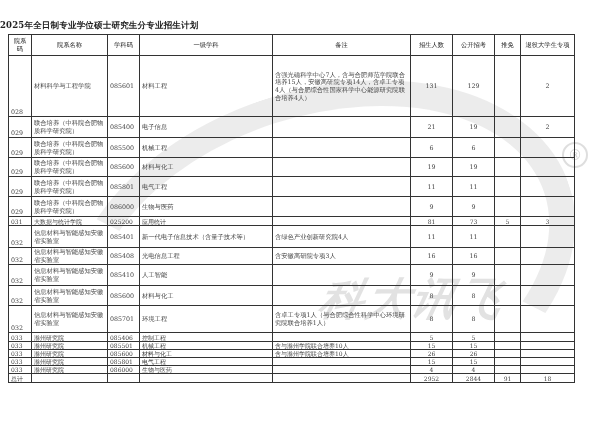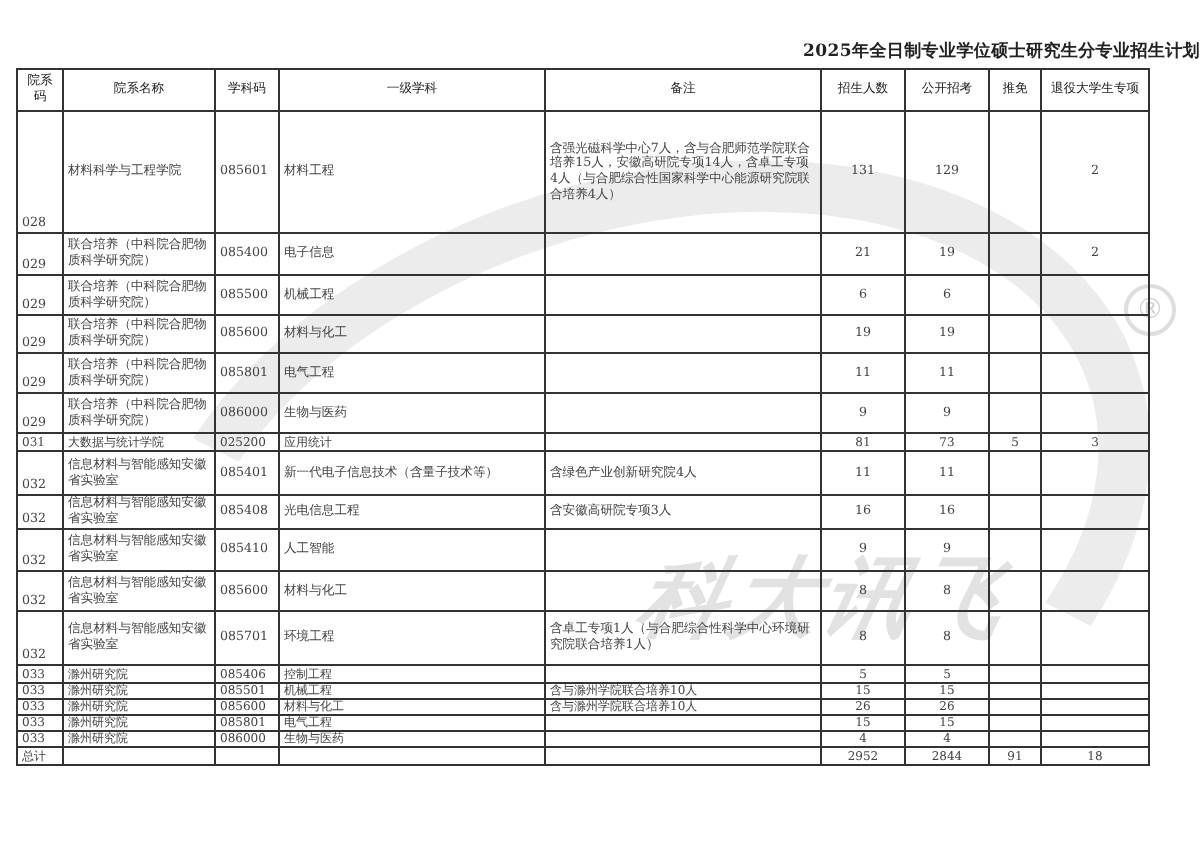--- a/index.html
+++ b/index.html
@@ -1,18 +1,18 @@
 <!DOCTYPE html>
 <html><head>
 <meta charset="utf-8">
 <style>
   html, body { margin:0; padding:0; background:#ffffff; }
   body { width:600px; height:423px; position:relative; overflow:hidden;
          font-family:"DejaVu Serif","Liberation Serif",serif; color:#333; }
-  .title { position:absolute; left:0; top:20px; width:600px; text-align:right;
+  .title { position:absolute; left:0; top:20px; width:600px; text-align:left;
            font-size:8.5px; font-weight:bold; color:#222; letter-spacing:0.2px; }
   .wm { position:absolute; pointer-events:none; }
   .wm-arc { left:60px; top:90px; width:470px; height:300px; border-radius:50%;
             border:26px solid rgba(200,200,200,0.35); border-left-color:transparent; border-bottom-color:transparent;
             transform:rotate(-18deg); }
   .wm-text { left:320px; top:270px; font-size:44px; font-weight:bold; font-style:italic;
              color:rgba(190,190,190,0.45); letter-spacing:2px; transform:skewX(-12deg);
              font-family:"DejaVu Sans",sans-serif; }
   .wm-reg { left:562px; top:142px; width:22px; height:22px; border-radius:50%;
             border:2px solid rgba(200,200,200,0.6); color:rgba(200,200,200,0.8);

